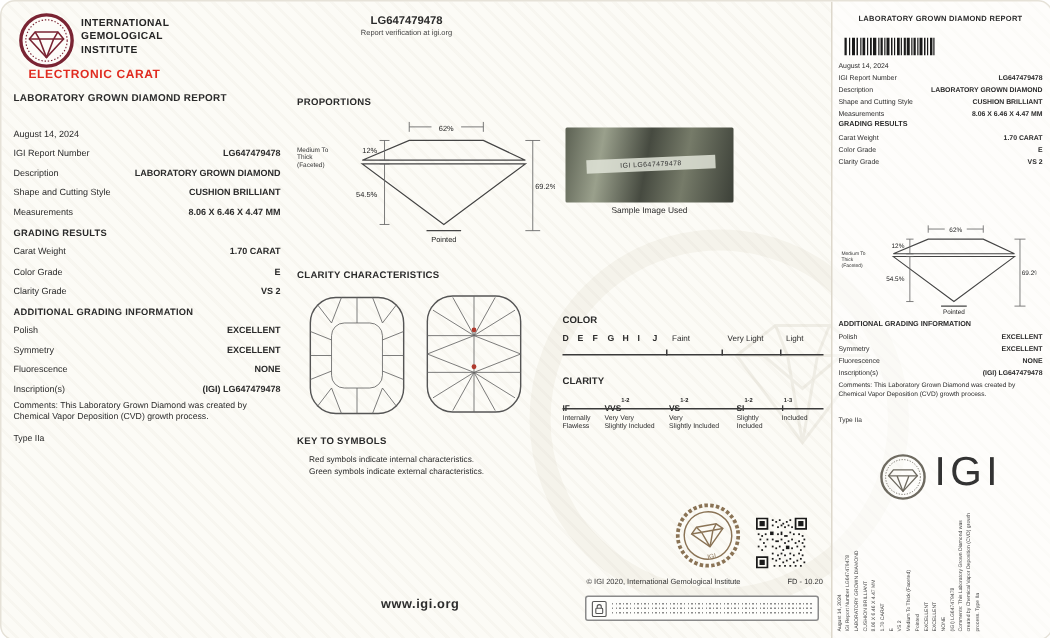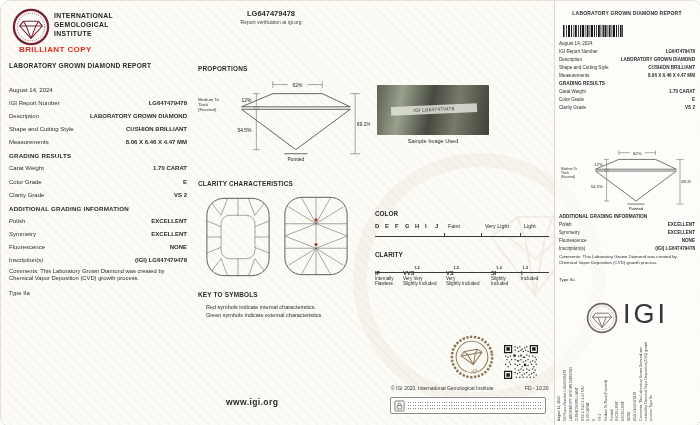--- a/index.html
+++ b/index.html
@@ -74,21 +74,21 @@
     <g fill="none" stroke="#7a2433" stroke-width="1.1">
       <path d="M12,14 L28,14 L32,19 L20,32 L8,19 Z"></path>
       <path d="M8,19 L32,19 M12,14 L15,19 M28,14 L25,19 M15,19 L20,32 M25,19 L20,32"></path>
     </g>
   </svg>
   <div class="abs" style="left:53px;top:10px;">
     <div class="orgline">INTERNATIONAL</div>
     <div class="orgline">GEMOLOGICAL</div>
     <div class="orgline">INSTITUTE</div>
   </div>
-  <div class="abs ecopy red" style="left:18px;top:44px;">BRILLIANT COPY</div>
+  <div class="abs ecopy red" style="left:18px;top:44px;">ELECTRONIC CARAT</div>
   <div class="abs ltitle" style="left:8px;top:61px;">LABORATORY GROWN DIAMOND REPORT</div>
 
   <div class="abs" style="left:8px;top:86px;font-size:6px;">August 14, 2024</div>
 
   <div class="abs lrow" style="top:99px;">
     <span>IGI Report Number</span>
     <span class="v">LG647479478</span>
   </div>
   <div class="abs lrow" style="top:112px;">
     <span>Description</span>
@@ -342,21 +342,21 @@
         <rect x="13" y="27" width="1" height="1"></rect>
       <rect x="16" y="27" width="1" height="1"></rect>
         <rect x="19" y="27" width="1" height="1"></rect>
         <rect x="22" y="27" width="1" height="1"></rect>
       <rect x="25" y="27" width="1" height="1"></rect>
     </g>
   </svg>
 
   <div class="abs copyright" style="left:390px;top:384px;">© IGI 2020, International Gemological Institute</div>
   <div class="abs formcode" style="left:524px;top:384px;">FD - 10.20</div>
-  <div class="abs website" style="left:225px;top:396px;">www.igi.org</div>
+  <div class="abs website" style="left:253px;top:396px;">www.igi.org</div>
 
   <div class="abs secstrip" style="left:389px;top:396px;">
     <svg width="11" height="12" viewBox="0 0 12 13">
       <rect x="1" y="1" width="10" height="11" rx="1" fill="none" stroke="#555" stroke-width=".8"></rect>
       <rect x="3.5" y="6" width="5" height="3.8" rx=".6" fill="none" stroke="#555" stroke-width=".8"></rect>
       <path d="M4.5,6 V4.8 a1.5,1.5 0 0 1 3,0 V6" fill="none" stroke="#555" stroke-width=".8"></path>
     </svg>
     <div class="microlines">
       <div class="microline"></div>
       <div class="microline"></div>

